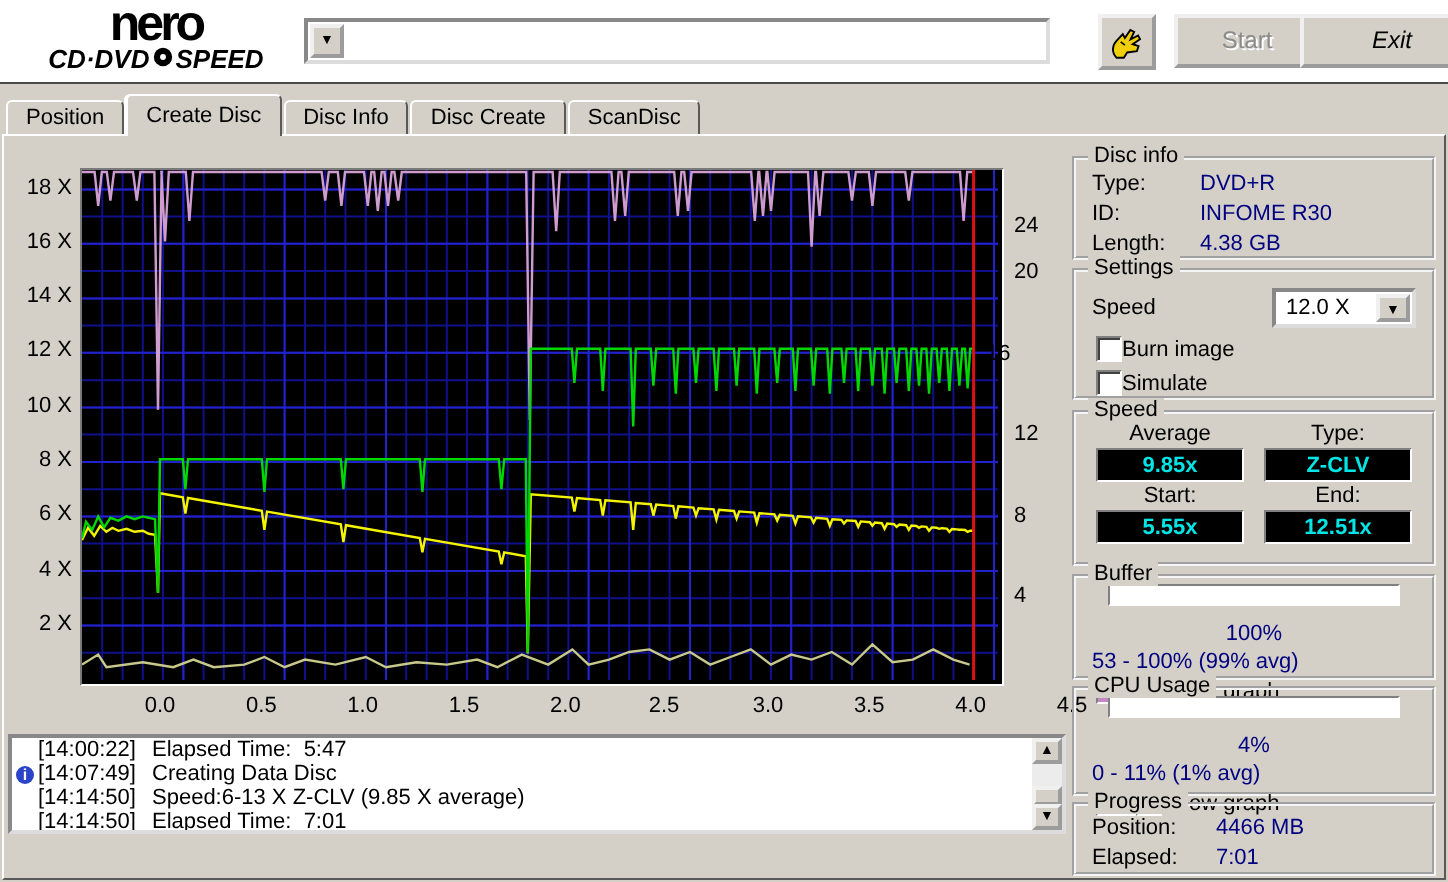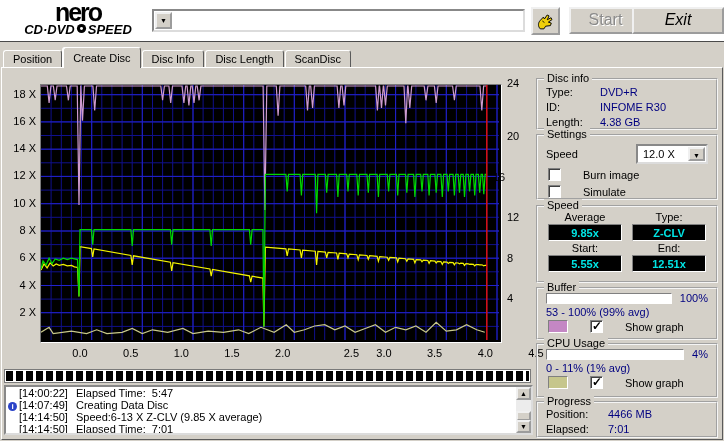--- a/index.html
+++ b/index.html
@@ -11,21 +11,21 @@
   }
   
   #toolbar { position:absolute; left:0; top:0; width:724px; height:42px; background:#ffffff; border-bottom:1px solid #4a4a4a; }
   #logo { position:absolute; left:8px; top:1px; width:140px; text-align:center; color:#000; }
   #logo .l1 { font-size:25px; font-weight:900; letter-spacing:-2px; line-height:22px; }
   #logo .l2 { font-size:13px; font-weight:800; font-style:italic; letter-spacing:0px; line-height:14px; display:flex; align-items:center; justify-content:center; gap:1px; }
   .combo { position:absolute; background:#fff; border:2px inset #dcdcdc; display:flex; align-items:center; }
   .combo .txt { flex:1; padding-left:5px; white-space:pre; overflow:hidden; }
   .combo .btn { width:17px; align-self:stretch; margin:1px; background:#d4d0c8; border:2px outset #f0f0f0; font-size:7px; line-height:14px; text-align:center; color:#000; }
   #drive-combo { left:152px; top:9px; width:373px; height:23px; }
-  .pushbtn { position:absolute; background:#d4d0c8; border:2px outset #f0f0f0; text-align:center; font-size:16px; }
+  .pushbtn { position:absolute; background:#d4d0c8; border:2px outset #f0f0f0; text-align:center; font-size:12px;margin-left:18px; }
   #hand-btn { left:531px; top:7px; width:29px; height:28px; padding-top:2px; }
   #start-btn { left:569px; top:7px; width:73px; height:27px; line-height:22px; color:#8a8a8a; text-shadow:1px 1px 0 #fff; }
   #exit-btn { left:632px; top:7px; width:92px; height:27px; line-height:22px;font-style:italic; }
   
   #tabs { position:absolute; left:3px; top:49px; height:19px; display:flex; align-items:flex-end; }
   .tab { position:relative; height:18px; line-height:17px; padding:0 9px; background:#d4d0c8;
          border:1px solid #fff; border-right-color:#5a5a5a; border-bottom:none;
          border-top-left-radius:3px; border-top-right-radius:3px; margin-right:1px; }
   .tab.active { height:21px; line-height:20px; z-index:5; box-shadow:-1px 0 0 #fff; }
   #tabpage { position:absolute; left:1px; top:67px; width:722px; height:373px;
@@ -36,37 +36,37 @@
   .axlbl { position:absolute; font-size:11px; color:#000; }
   .axlbl.left { width:32px; text-align:right; }
   .axlbl.xl { width:30px; text-align:center;margin-left:40px; }
   
   .group { position:absolute; left:536px; width:182px; border:2px groove #f5f5f5; }
   .group > .legend { position:absolute; top:-8px; left:6px; background:#d4d0c8; padding:0 3px; }
   .inforow { display:flex; padding:1px 0 0 8px; line-height:14px; }
   .inforow .lab { width:54px; }
   .inforow .val { color:#000080; white-space:pre; }
   .navy { color:#000080; }
-  .checkrow { display:flex; align-items:flex-end; gap:22px; padding-left:10px; margin-top:4px; }
+  .checkrow { display:flex; align-items:flex-end; gap:0; padding-left:10px; margin-top:4px; }
   .cb { width:13px; height:13px; background:#fff; border:1px solid; border-color:#808080 #fff #fff #808080; box-shadow:inset 1px 1px 0 #404040; position:relative; }
   .cb.checked::after { content:"✓"; position:absolute; left:1px; top:-2px; font-size:12px; font-weight:bold; color:#000; }
   .speedgrid { display:grid; grid-template-columns:1fr 1fr; column-gap:10px; row-gap:1px; padding:4px 10px 6px 10px; text-align:center; }
   .blackbox { background:#000; color:#00e5e5; font-weight:bold; height:17px; line-height:16px;
               border:1px solid; border-color:#808080 #fff #fff #808080; }
-  .meterrow { display:flex; align-items:center; gap:8px; padding:3px 8px 0 8px; }
+  .meterrow { display:flex; align-items:center; gap:8px; padding:3px 8px 0 8px;flex-direction:column; }
   .meter { width:146px; height:11px; background:#fff; border:1px solid; border-color:#808080 #fff #fff #808080; padding:1px; }
   .meter .fill { height:100%; background:#000; }
   .rangelbl { padding:2px 0 0 8px; color:#000080; white-space:pre; }
   .swatch { width:20px; height:13px; border:1px solid; border-color:#808080 #fff #fff #808080; }
   
   #stripebar { position:absolute; left:4px; top:369px; width:527px; height:14px; background:#fff;
                border:1px solid #7a7a7a; padding:1px; }
   #stripebar .seg { height:100%; width:100%;
                     background:repeating-linear-gradient(90deg,#000 0 7px,#fff 7px 10px); }
-  #logbox { position:absolute; left:4px; top:385px; width:529px; height:50px; background:#fff;
+  #logbox { position:absolute; left:4px; top:367px; width:529px; height:50px; background:#fff;
             border:2px inset #dcdcdc; overflow:hidden; }
   .logrow { display:flex; line-height:12px; height:12px; white-space:pre; }
   .logrow .icon { width:13px; text-align:center; }
   .logrow .time { width:57px; }
   .info-badge { display:inline-block; width:9px; height:9px; background:#2a43c8; color:#fff; border-radius:50%;
                 font-size:8px; line-height:9px; font-weight:bold; text-align:center; margin-top:1px; }
   #logscroll { position:absolute; right:0; top:0; width:15px; height:46px; background:#ececec; }
   .sbtn { position:absolute; left:0; width:15px; height:13px; background:#d4d0c8; border:2px outset #f0f0f0;
           font-size:7px; line-height:9px; text-align:center; color:#000; }
   #sthumb { position:absolute; left:0; top:24px; width:15px; height:10px; background:#d4d0c8; border:2px outset #f0f0f0; }
@@ -100,21 +100,21 @@
       </span>
     </div>
     <div id="start-btn" class="pushbtn">Start</div>
     <div id="exit-btn" class="pushbtn">Exit</div>
   </div>
 
   <div id="tabs">
     <div class="tab">Position</div>
     <div class="tab active">Create Disc</div>
     <div class="tab">Disc Info</div>
-    <div class="tab">Disc Length</div>
+    <div class="tab">Disc Create</div>
     <div class="tab">ScanDisc</div>
   </div>
   <div id="tabpage"></div>
 
   <div id="plot">
     <svg id="plotsvg" width="458" height="255">
         <line x1="10.1" y1="0" x2="10.1" y2="255" stroke="#10108c" stroke-width="1"></line>
         <line x1="20.3" y1="0" x2="20.3" y2="255" stroke="#10108c" stroke-width="1"></line>
         <line x1="30.4" y1="0" x2="30.4" y2="255" stroke="#10108c" stroke-width="1"></line>
         <line x1="40.5" y1="0" x2="40.5" y2="255" stroke="#10108c" stroke-width="1"></line>
@@ -205,32 +205,32 @@
   <div id="axis-labels">
       <div class="axlbl left" style="left: 4px; top: 87.7px;">18 X</div>
       <div class="axlbl left" style="left: 4px; top: 114.9px;">16 X</div>
       <div class="axlbl left" style="left: 4px; top: 142.2px;">14 X</div>
       <div class="axlbl left" style="left: 4px; top: 169.4px;">12 X</div>
       <div class="axlbl left" style="left: 4px; top: 196.7px;">10 X</div>
       <div class="axlbl left" style="left: 4px; top: 224px;">8 X</div>
       <div class="axlbl left" style="left: 4px; top: 251.2px;">6 X</div>
       <div class="axlbl left" style="left: 4px; top: 278.5px;">4 X</div>
       <div class="axlbl left" style="left: 4px; top: 305.7px;">2 X</div>
-      <div class="axlbl " style="left: 507px; top: 77px; text-align: center;">24</div>
+      <div class="axlbl " style="left: 507px; top: 107px; text-align: center;">24</div>
       <div class="axlbl " style="left: 507px; top: 130px;">20</div>
       <div class="axlbl " style="left: 493px; top: 170.6px;">16</div>
       <div class="axlbl " style="left: 507px; top: 211.2px;">12</div>
       <div class="axlbl " style="left: 507px; top: 251.8px;">8</div>
       <div class="axlbl " style="left: 507px; top: 292.4px;">4</div>
       <div class="axlbl xl" style="left: 25px; top: 347px;">0.0</div>
       <div class="axlbl xl" style="left: 75.7px; top: 347px;">0.5</div>
       <div class="axlbl xl" style="left: 126.3px; top: 347px;">1.0</div>
       <div class="axlbl xl" style="left: 177px; top: 347px;">1.5</div>
       <div class="axlbl xl" style="left: 227.7px; top: 347px;">2.0</div>
-      <div class="axlbl xl" style="left: 289px; top: 347px; text-align: right;">2.5</div>
+      <div class="axlbl xl" style="left: 277px; top: 347px;">2.5</div>
       <div class="axlbl xl" style="left: 329px; top: 347px;">3.0</div>
       <div class="axlbl xl" style="left: 379.6px; top: 347px;">3.5</div>
       <div class="axlbl xl" style="left: 430.3px; top: 347px;">4.0</div>
       <div class="axlbl xl" style="left: 481px; top: 347px;">4.5</div>
     </div>
 
   <div class="group" style="top:78px;height:52px;">
     <div class="legend">Disc info</div>
     <div class="inforow" style="margin-top:4px;">
         <span class="lab">Type:</span>

